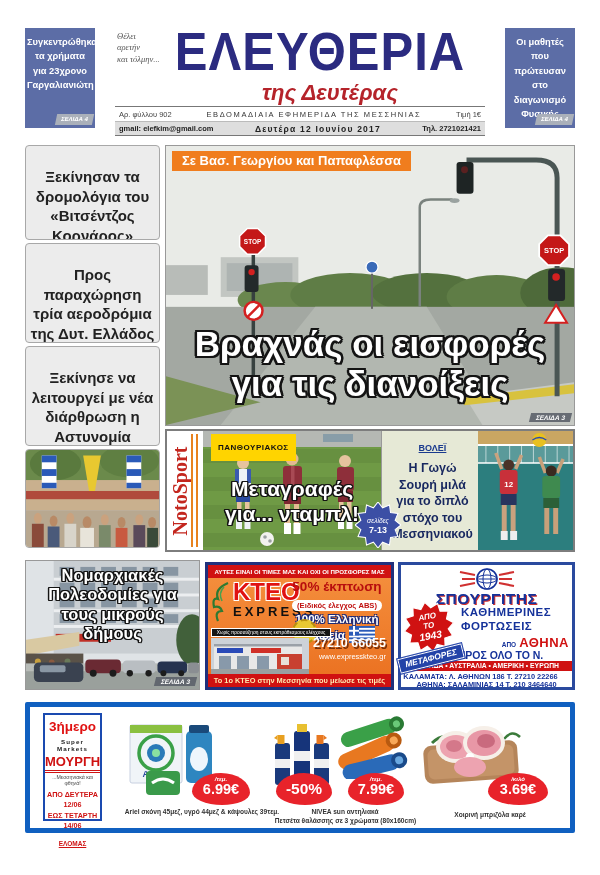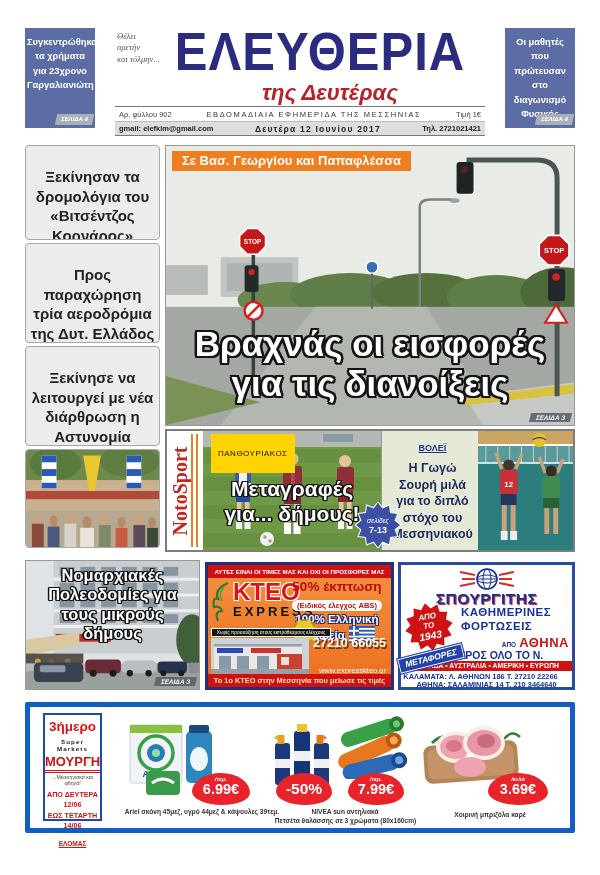--- a/index.html
+++ b/index.html
@@ -55,21 +55,21 @@
     background:#fff; display:flex; }
   .ns-strip { position:relative; width:36px; background:#fff; }
   .ns-text { position:absolute; left:2px; top:50%; transform:translateY(-50%) rotate(180deg);
     writing-mode:vertical-rl; font-family:"Liberation Serif", serif; font-weight:bold;
     font-size:20px; color:#c3261e; }
   .ns-bars { position:absolute; right:5px; top:3px; bottom:3px; width:7px;
     border-left:2.5px solid #e8821e; border-right:2.5px solid #e8821e; }
   .soccer { position:relative; width:178px; }
   .soccer svg.scene { position:absolute; inset:0; width:100%; height:100%; }
   #soccer-kicker { position:absolute; left:8px; top:3px; background:#ffd400; color:#111;
-    font-size:8px; font-weight:normal; padding:15px 7px; letter-spacing:.5px; }
+    font-size:8px; font-weight:bold; padding:9px 7px; letter-spacing:.5px; }
   #soccer-headline { position:absolute; left:0; right:0; top:46px; text-align:center;
     font-size:21px; font-weight:900; line-height:1.18; }
   #starburst { position:absolute; right:-20px; bottom:2px; width:46px; height:46px; z-index:3; }
   .volley { position:relative; flex:1; background:#e6e9d6; border-left:1.5px solid #999; display:flex; }
   .volley-text { width:96px; padding:12px 2px 12px 7px; text-align:center; }
   .volley-kicker { font-size:9px; font-weight:bold; color:#1a3a8e; text-decoration:underline; }
   .volley-headline { margin-top:7px; font-size:12.5px; font-weight:900; line-height:1.32; color:#17275f; }
   .volley-photo { flex:1; } .volley-photo svg { display:block; width:100%; height:100%; }
 
   
@@ -94,21 +94,21 @@
   .off3 { font-size:11.5px; font-weight:900; color:#fff;
     text-shadow:1px 1px 0 #1a2a7a,-1px 1px 0 #1a2a7a,1px -1px 0 #1a2a7a,-1px -1px 0 #1a2a7a; }
   .off4 { display:flex; align-items:center; justify-content:center; gap:4px; margin-top:1px; }
   .kteo-sticker { position:absolute; left:84px; top:54px; width:25px; height:25px; border-radius:50%;
     background:#e8c832; border:2px dashed #b89010; transform:rotate(-15deg); }
   .kteo-note { position:absolute; left:3px; top:63px; width:120px; height:9px; background:#151515;
     border:0.5px solid #fff; color:#fff; font-size:4.8px; line-height:8px; text-align:center; }
   .kteo-photo { position:absolute; left:3px; top:73px; width:98px; height:36px; }
   .kteo-phone { position:absolute; right:5px; top:71px; text-align:right; }
   .kteo-phone .ph { font-size:12.5px; font-weight:900; color:#fff; text-shadow:1.5px 1.5px 0 #7a3008; }
-  .kteo-phone .web { font-size:7.5px; color:#fff; margin-top:16px; }
+  .kteo-phone .web { font-size:7.5px; color:#fff; margin-top:2px; }
   .kteo-bottom { position:absolute; left:0; right:0; bottom:0; height:13px; background:#d01111;
     color:#ffe9b0; font-size:7.4px; font-weight:bold; line-height:13px; text-align:center; }
 
   #spourg { left:398px; top:562px; width:177px; height:128px; border:3px solid #2a4a9e; background:#fff; }
   .sp-globe { position:absolute; top:2px; left:50%; transform:translateX(-50%); }
   .sp-brand { position:absolute; top:25px; left:0; right:0; text-align:center; font-size:15.5px;
     font-weight:900; letter-spacing:.5px; color:#15329a; text-shadow:1px 1px 0 #cf3030; }
   .sp-star { position:absolute; left:3px; top:37px; transform:rotate(-10deg); }
   .sp-ribbon { position:absolute; left:-3px; top:86px; width:66px; transform:rotate(-14deg);
     background:#2343a8; border:1px solid #fff; outline:1px solid #2343a8; color:#fff;
@@ -402,21 +402,21 @@
           <rect x="144" y="71" width="4.5" height="20" fill="#e6c39e"></rect>
         <rect x="135" y="88" width="6" height="10" fill="#fff"></rect>
           <rect x="143.5" y="88" width="6" height="10" fill="#fff"></rect>
         <circle cx="64" cy="108" r="7" fill="#f2f2ee"></circle>
         <circle cx="62" cy="106" r="1.8" fill="#9aa0a0"></circle>
           <circle cx="67" cy="110" r="1.8" fill="#9aa0a0"></circle>
       </svg>
       <div id="soccer-kicker">ΠΑΝΘΟΥΡΙΑΚΟΣ</div>
       <div id="soccer-headline">
         <div class="o1">Μεταγραφές</div>
-        <div class="o1">για... δήμους!</div>
+        <div class="o1">για... νταμπλ!</div>
       </div>
       <svg id="starburst" viewBox="0 0 44 44">
         <polygon points="44,22 38.4,26.4 41.1,33 34,34 33,41.1 26.4,38.4 22,44 17.6,38.4 11,41.1 10,34 2.9,33 5.6,26.4 0,22 5.6,17.6 2.9,11 10,10 11,2.9 17.6,5.6 22,0 26.4,5.6 33,2.9 34,10 41.1,11 38.4,17.6" fill="#3c4fa5" stroke="#fff" stroke-width="1"></polygon>
         <text x="22" y="20" font-size="6.5" font-style="italic" fill="#fff" text-anchor="middle">σελίδες</text>
         <text x="22" y="30" font-size="8.5" font-weight="bold" fill="#fff" text-anchor="middle">7-13</text>
       </svg>
     </div>
     <div class="volley">
       <div class="volley-text">
         <div class="volley-kicker">ΒΟΛΕΪ</div>

